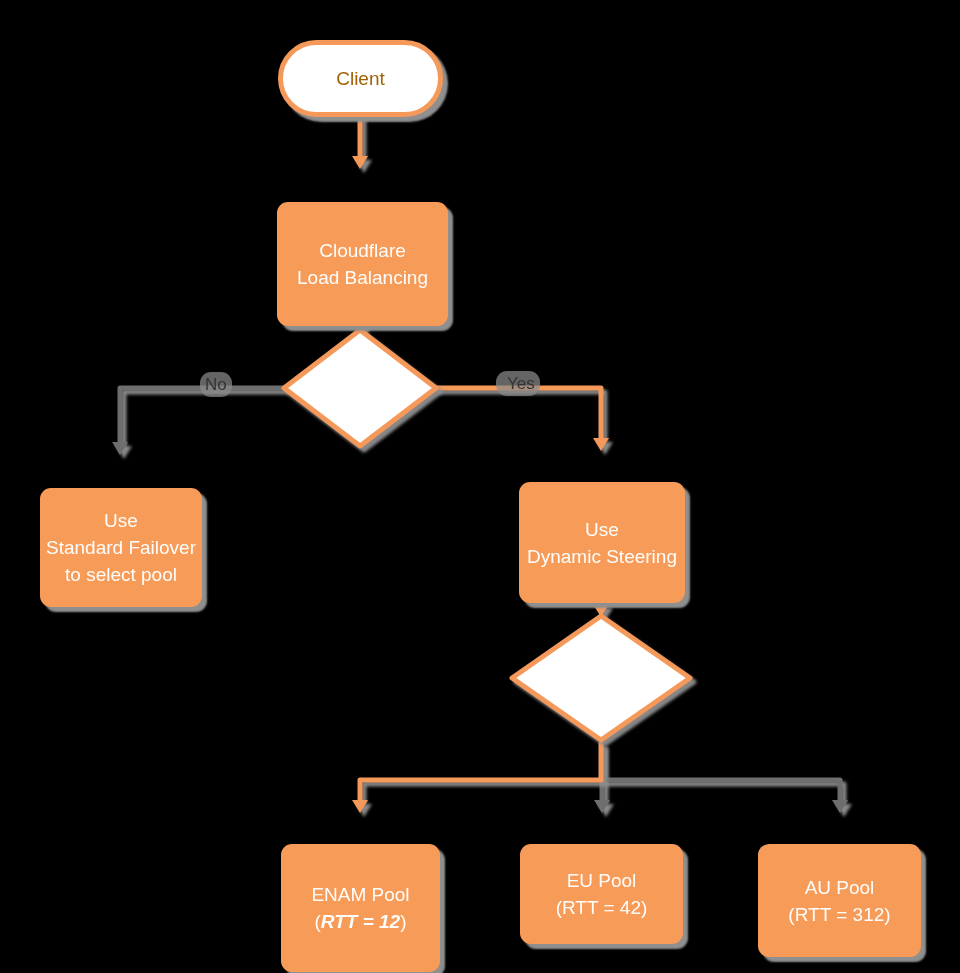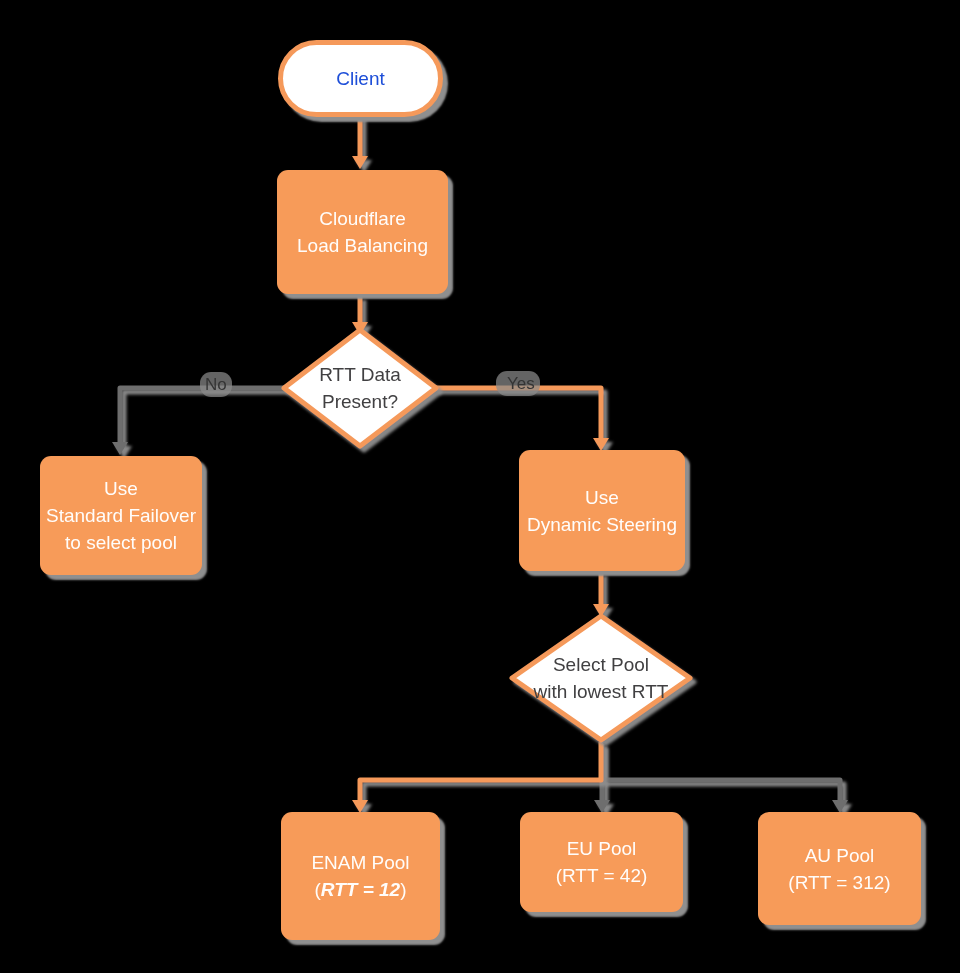--- a/index.html
+++ b/index.html
@@ -9,23 +9,24 @@
   }
   .edges{position:absolute;left:0;top:0;width:960px;height:973px;}
   .node{
     position:absolute;display:flex;align-items:center;justify-content:center;
     text-align:center;white-space:pre-line;box-sizing:border-box;
   }
   .box{
     background:#F79B59;color:#FFFDFB;border-radius:11px;
     font-size:19px;line-height:27px;
     box-shadow:5px 5px 2px #8F8F8F;
+    margin-top:32px;
   }
   .pill{
-    background:#FFFFFF;color:#1d4ed8;border:5px solid #F5995A;border-radius:40px;
+    background:#FFFFFF;color:#a16207;border:5px solid #F5995A;border-radius:40px;
     font-size:19px;box-shadow:5px 5px 2px #8F8F8F;
   }
   .diamond-label{
     position:absolute;display:flex;align-items:center;justify-content:center;
     text-align:center;white-space:pre-line;color:#414042;font-size:19px;line-height:27px;
   }
   .edge-label{
     position:absolute;color:#343434;font-size:17px;line-height:19px;
     background:rgba(138,138,138,0.72);padding:3px 5px;border-radius:11px;
   }
@@ -76,36 +77,32 @@
 
   <div class="node pill" style="left:278px;top:40px;width:165px;height:77px;">
     <span>Client</span>
   </div>
 
   <div class="node box" style="left:277px;top:170px;width:171px;height:124px;">
     <span>Cloudflare
 Load Balancing</span>
   </div>
 
-  <div class="diamond-label" style="left:290px;top:356px;width:140px;height:64px;">RTT Data
-Present?</div>
 
   <div class="node box" style="left:40px;top:456px;width:162px;height:119px;">
     <span>Use
 Standard Failover
 to select pool</span>
   </div>
 
   <div class="node box" style="left:519px;top:450px;width:166px;height:121px;">
     <span>Use
 Dynamic Steering</span>
   </div>
 
-  <div class="diamond-label" style="left:516px;top:645px;width:170px;height:66px;">Select Pool
-with lowest RTT</div>
 
   <div class="node box" style="left:281px;top:812px;width:159px;height:128px;">
     <span><span>ENAM Pool</span><span class="pool-line2"><span>(</span><span class="bold">RTT = 12</span><span>)</span></span></span>
   </div>
 
   <div class="node box" style="left:520px;top:812px;width:163px;height:100px;">
     <span>EU Pool
 (RTT = 42)</span>
   </div>
 

